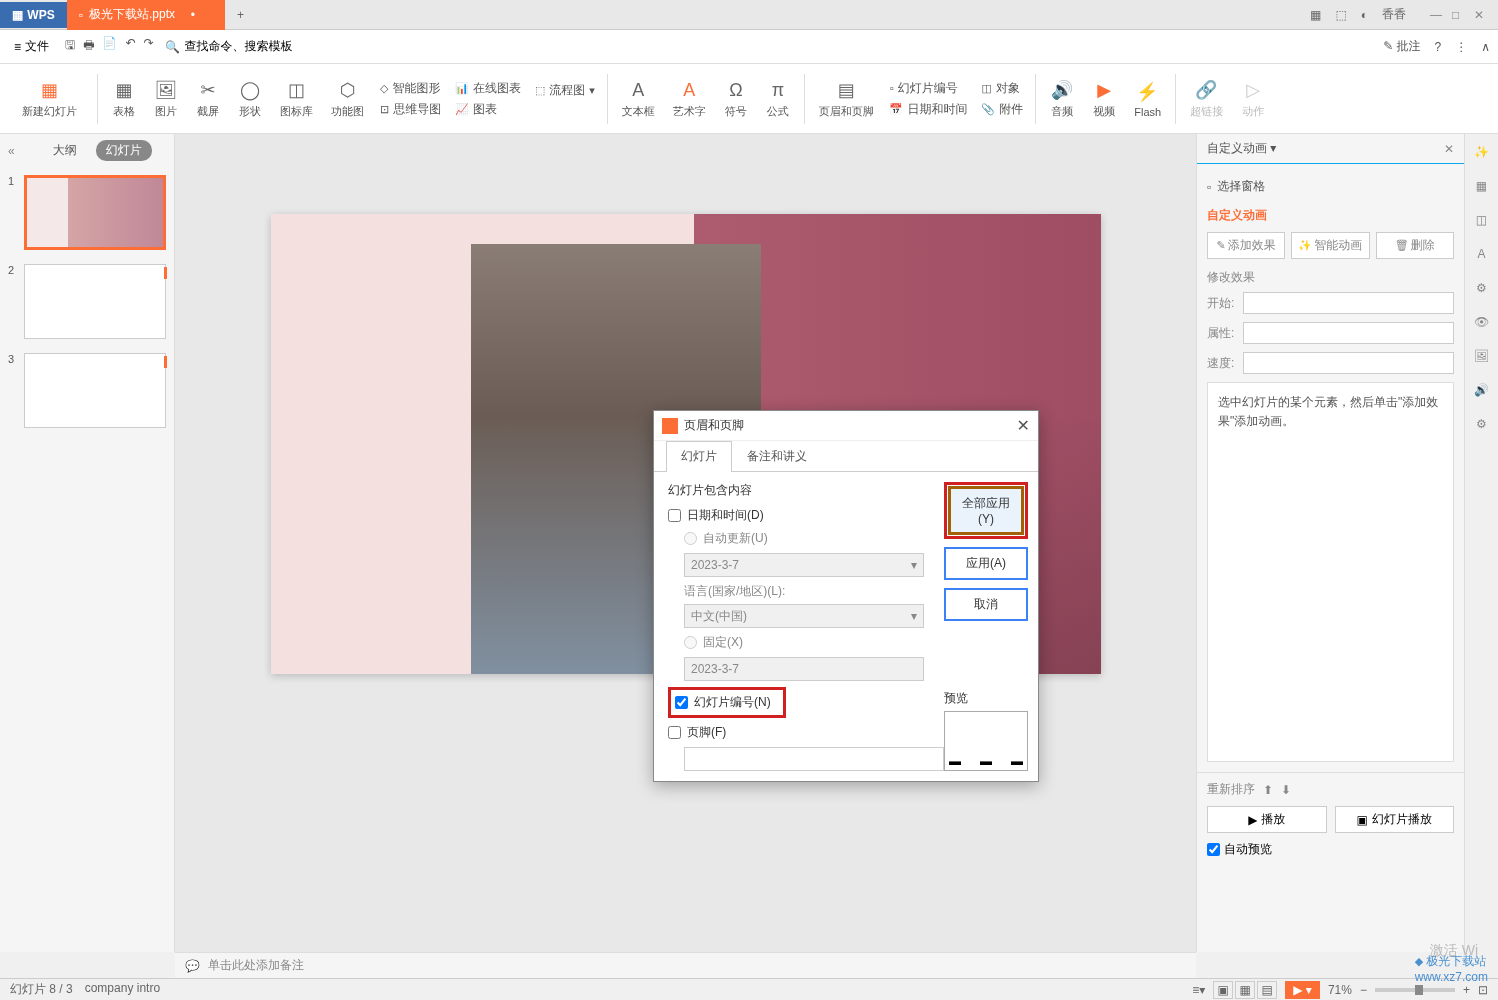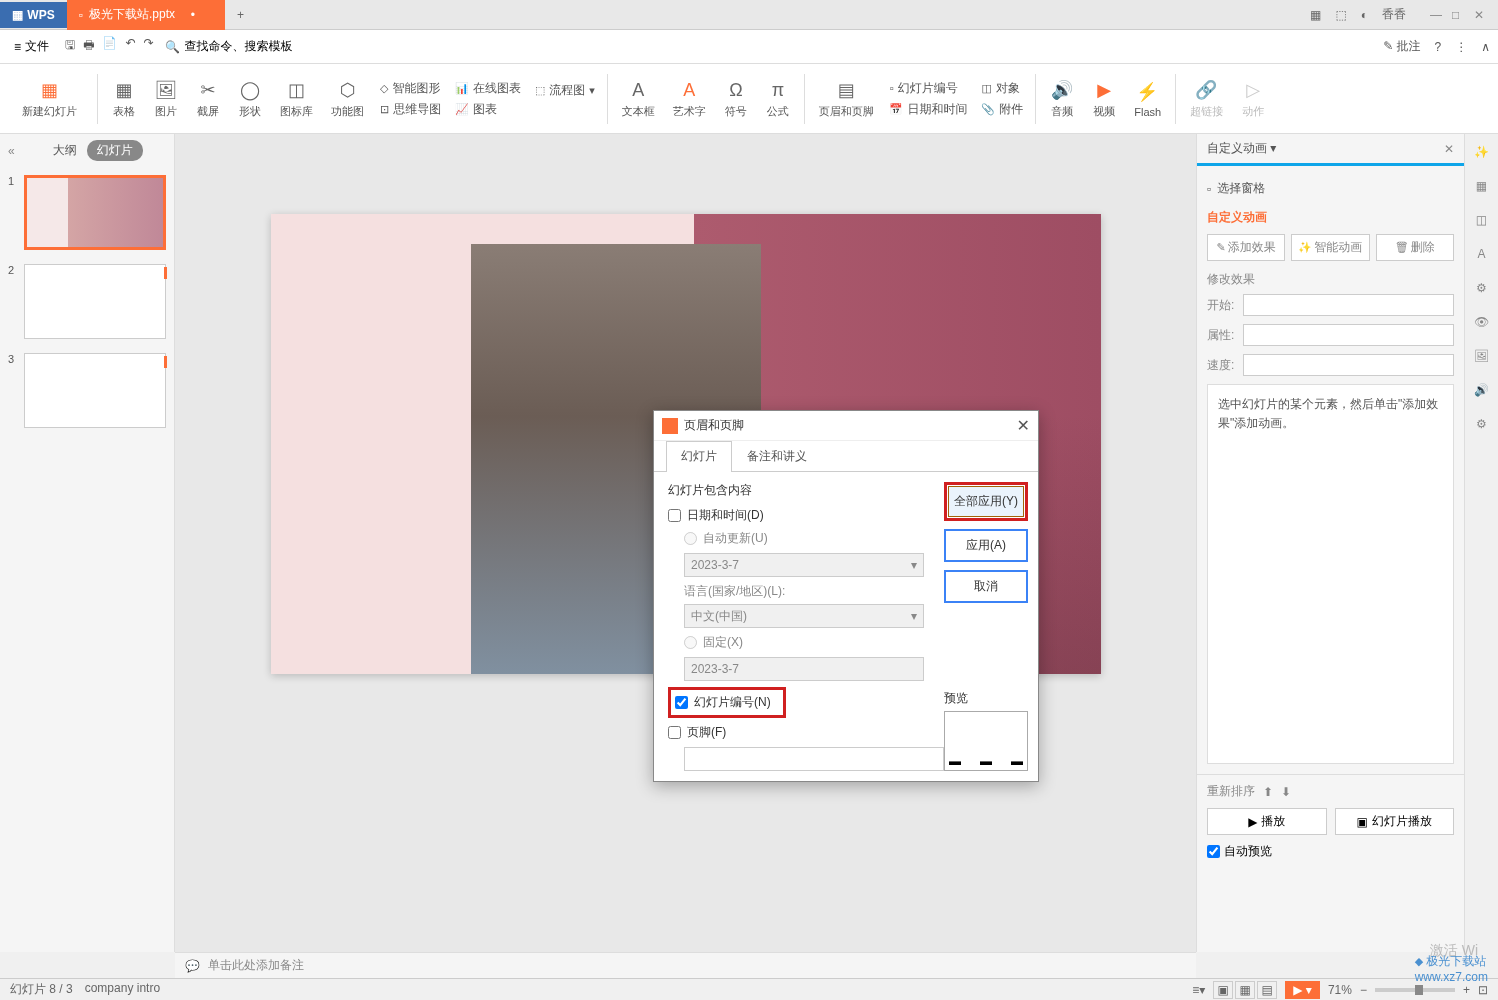--- a/index.html
+++ b/index.html
@@ -28,37 +28,37 @@
 .ribbon-icon{width:24px;height:24px;display:flex;align-items:center;justify-content:center;font-size:18px;color:#fd6e37;}
 .ribbon-icon.gray{color:#666;}
 .ribbon-label{font-size:11px;white-space:nowrap;}
 .ribbon-sep{width:1px;height:50px;background:#ddd;margin:0 4px;}
 .ribbon-stack{display:flex;flex-direction:column;gap:4px;padding:2px 6px;}
 .ribbon-stack-item{display:flex;align-items:center;gap:4px;color:#555;font-size:11px;white-space:nowrap;}
 .main{display:flex;height:calc(100vh - 30px - 34px - 70px - 26px - 22px);}
 .left-panel{width:175px;background:#f5f5f5;border-right:1px solid #ddd;display:flex;flex-direction:column;}
 .panel-header{display:flex;align-items:center;padding:6px 8px;gap:8px;}
 .collapse-btn{color:#888;}
-.panel-tabs{display:flex;gap:0;margin-left:20px;}
+.panel-tabs{display:flex;gap:9px;margin-left:20px;}
 .panel-tab{padding:2px 10px;color:#555;border-radius:10px;}
 .panel-tab.active{background:#888;color:#fff;}
 .slides-list{flex:1;overflow-y:auto;padding:8px;}
 .slide-thumb{display:flex;gap:6px;margin-bottom:14px;}
 .slide-num{color:#555;font-size:11px;width:10px;}
 .thumb-box{flex:1;height:75px;background:#fff;border:1px solid #ccc;position:relative;}
 .thumb-box.active{border:3px solid #fd6e37;}
 .thumb-content1{width:100%;height:100%;background:linear-gradient(90deg,#f5e8e8 0%,#f5e8e8 30%,#d4a5a5 30%,#c08898 100%);}
 .thumb-marker{position:absolute;right:-2px;top:2px;width:3px;height:12px;background:#fd6e37;}
 .canvas-area{flex:1;background:#e8e8e8;display:flex;flex-direction:column;position:relative;}
 .canvas-scroll{flex:1;overflow:auto;display:flex;justify-content:center;padding-top:80px;}
 .slide-canvas{width:830px;height:460px;background:linear-gradient(90deg,#f5e0e0 0%,#f5e0e0 51%,#ad5b6e 51%,#9e4d63 100%);box-shadow:0 2px 8px rgba(0,0,0,0.2);position:relative;}
 .person-img{position:absolute;left:200px;top:30px;width:290px;height:430px;background:linear-gradient(180deg,#8a7d75 0%,#6b5d55 40%,#8090a0 100%);}
 .city-bg{position:absolute;right:0;top:200px;width:410px;height:260px;background:linear-gradient(180deg,transparent,rgba(80,40,50,0.3));}
 .right-panel{width:268px;background:#f5f5f5;border-left:1px solid #ddd;display:flex;flex-direction:column;}
-.rp-header{display:flex;align-items:center;justify-content:space-between;padding:6px 10px;border-bottom:3px solid #0ea5e9;text-align:center;}
+.rp-header{display:flex;align-items:center;justify-content:space-between;padding:6px 10px;border-bottom:1px solid #0ea5e9;text-align:center;}
 .rp-title{color:#555;}
 .rp-close{color:#888;cursor:pointer;}
 .rp-section{padding:10px;}
 .rp-link{color:#555;display:flex;align-items:center;gap:6px;padding:4px 0;}
 .rp-heading{color:#fd6e37;font-weight:bold;margin:8px 0;}
 .rp-buttons{display:flex;gap:6px;margin-bottom:10px;}
 .rp-btn{flex:1;padding:4px;background:#fff;border:1px solid #ccc;color:#888;font-size:11px;display:flex;align-items:center;justify-content:center;gap:2px;}
 .rp-field{display:flex;align-items:center;gap:6px;margin-bottom:8px;color:#888;}
 .rp-field label{width:30px;}
 .rp-field-input{flex:1;height:22px;background:#fff;border:1px solid #ccc;}
@@ -94,21 +94,21 @@
 .dlg-check{display:flex;align-items:center;gap:6px;margin:6px 0;color:#333;}
 .dlg-check input{width:13px;height:13px;}
 .dlg-radio{display:flex;align-items:center;gap:6px;margin:6px 0 6px 16px;color:#888;}
 .dlg-select{margin-left:16px;width:240px;height:24px;background:#f0f0f0;border:1px solid #ccc;color:#888;padding:0 6px;display:flex;align-items:center;justify-content:space-between;margin-bottom:6px;}
 .dlg-label{margin-left:16px;color:#888;margin-bottom:4px;}
 .dlg-input{margin-left:16px;width:240px;height:24px;background:#fff;border:1px solid #ccc;color:#888;padding:0 6px;display:flex;align-items:center;margin-bottom:6px;}
 .dlg-input.disabled{background:#f0f0f0;}
 .dlg-footer-input{margin-left:16px;width:260px;height:24px;background:#fff;border:1px solid #ccc;}
 .dlg-right{width:90px;display:flex;flex-direction:column;gap:8px;}
 .dlg-btn{padding:6px 4px;background:#fff;border:2px solid #3b82f6;color:#333;text-align:center;cursor:pointer;}
-.dlg-btn.primary{border:1px solid #a16207;background:#eaf3fc;}
+.dlg-btn.primary{border:3px solid #a16207;background:#eaf3fc;}
 .dlg-preview{margin-top:auto;}
 .dlg-preview-title{color:#333;margin-bottom:4px;}
 .dlg-preview-box{width:84px;height:60px;border:1px solid #aaa;background:#fff;position:relative;}
 .dlg-preview-marks{position:absolute;bottom:2px;left:4px;right:4px;display:flex;justify-content:space-between;font-size:8px;}
 .dlg-bottom{padding:10px 14px;border-top:1px solid #eee;}
 .watermark{position:absolute;right:20px;bottom:40px;color:rgba(150,150,150,0.6);font-size:14px;}
 .logo-watermark{position:absolute;right:10px;bottom:16px;color:#4a90d0;font-size:11px;}
 .highlight-slidenum{border:3px solid #d02020;padding:2px 8px 2px 0;display:inline-flex;}
 .highlight-title{border:3px solid #d02020;padding:2px 8px 2px 0;display:inline-flex;}
 .highlight-applyall{border:3px solid #d02020;padding:1px;}

